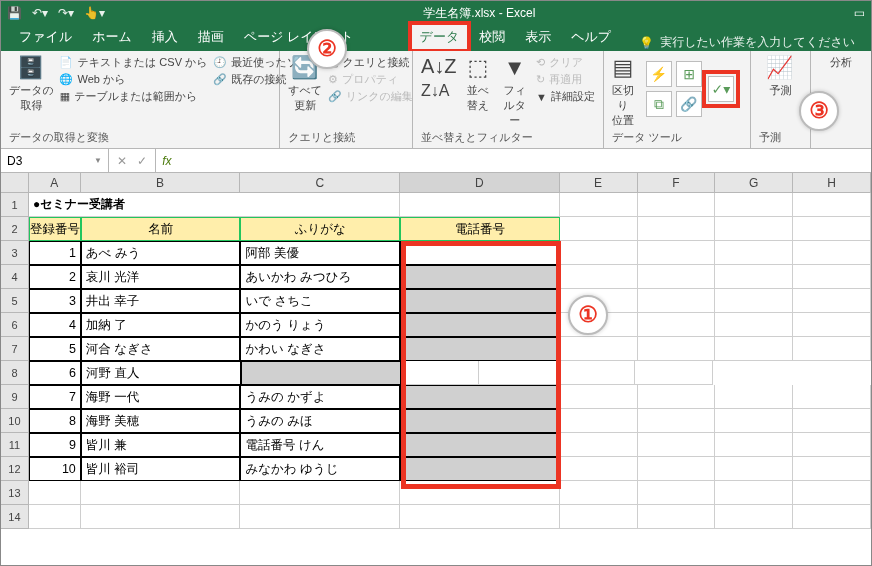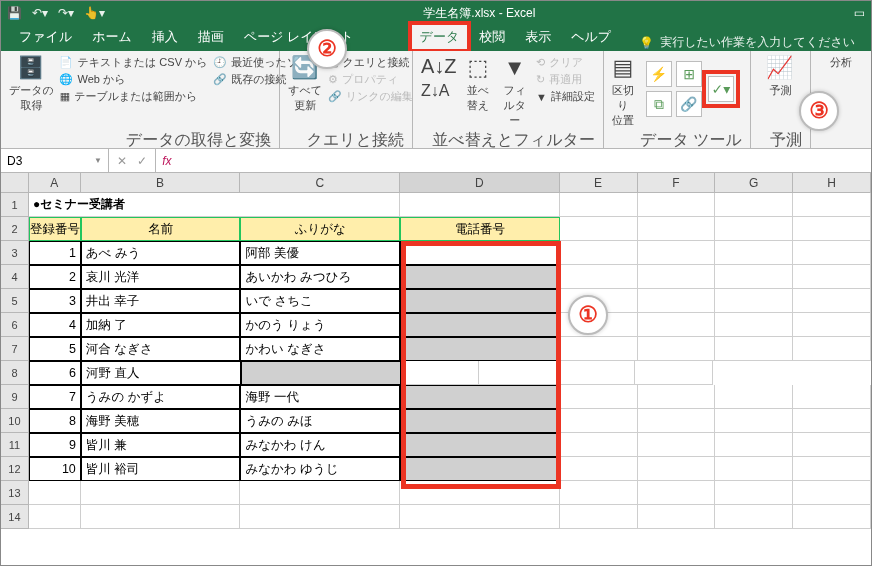--- a/index.html
+++ b/index.html
@@ -23,35 +23,35 @@
 
 .tabs{height:26px;background:var(--excel-green);display:flex;align-items:flex-end;padding:0 8px;color:#fff;font-size:13px}
 .tabs .tab{padding:5px 10px;cursor:pointer;white-space:nowrap}
 .tabs .tab.active{background:#f3f3f3;color:#2b7a4b;font-weight:400}
 .tabs .red-hl{outline:4px solid var(--red-hl);outline-offset:-2px}
 .search{margin-left:auto;display:flex;align-items:center;gap:6px;opacity:.9;font-size:12px;padding-right:8px}
 
 .ribbon{height:98px;background:#f3f3f3;border-bottom:1px solid var(--gray-border);display:flex;position:relative}
 .group{border-right:1px solid var(--gray-border);padding:4px 8px 2px 8px;display:flex;flex-direction:column;min-width:60px}
 .group .gtop{flex:1;display:flex;gap:6px;align-items:flex-start}
-.group .glabel{text-align:right;font-size:16px;color:#555;height:16px}
+.group .glabel{text-align:left;font-size:11px;color:#555;height:16px}
 .bigbtn{display:flex;flex-direction:column;align-items:center;justify-content:center;width:48px;gap:2px;text-align:center;color:#444;font-size:11px;cursor:pointer}
 .bigbtn .ico{font-size:22px}
 .smallbtns{display:flex;flex-direction:column;gap:2px}
 .sbtn{display:flex;gap:4px;align-items:center;color:#444;cursor:pointer;font-size:11px;white-space:nowrap}
 .ribbon-end{display:flex;gap:4px;align-items:center;padding:6px;position:relative}
 .dv-btn{width:26px;height:26px;border:1px solid #bdbdbd;background:#fff;display:flex;align-items:center;justify-content:center;font-size:14px;color:#5a9b5a}
 .dv-wrap{outline:4px solid var(--red-hl)}
 
 .namebox-row{height:24px;border-bottom:1px solid var(--gray-border);display:flex;align-items:stretch;background:#fff}
 .namebox{width:108px;border-right:1px solid var(--gray-border);display:flex;align-items:center;padding:0 6px;font-size:12px}
 .namebox .arrow{margin-left:auto;color:#888;font-size:8px}
 .fx-tools{border-right:1px solid var(--gray-border);display:flex;align-items:center;gap:10px;padding:0 8px;color:#999}
 .fx{flex:1;display:flex;align-items:center;padding:0 6px;color:#888}
-.fx .fxlbl{font-style:italic;margin-right:18px;color:#be185d}
+.fx .fxlbl{font-style:italic;margin-right:18px;color:#4d7c0f}
 
 .sheet{position:relative;height:calc(100% - 24px - 26px - 98px - 24px);overflow:hidden;display:flex;flex-direction:column}
 .colhdrs{display:flex;height:20px}
 .selall{width:28px;background:#e6e6e6;border-right:1px solid var(--gray-border);border-bottom:1px solid var(--gray-border)}
 .ch{background:#e6e6e6;border-right:1px solid var(--gray-border);border-bottom:1px solid var(--gray-border);display:flex;align-items:center;justify-content:center;color:#444;font-size:12px}
 .ch.sel{background:#d4d4d4}
 .rows{flex:1;overflow:hidden}
 .row{display:flex;height:24px}
 .rh{width:28px;background:#e6e6e6;border-right:1px solid var(--gray-border);border-bottom:1px solid var(--gray-border);display:flex;align-items:center;justify-content:center;color:#444;font-size:11px}
 .cell{border-right:1px solid var(--sheet-border);border-bottom:1px solid var(--sheet-border);padding:0 4px;display:flex;align-items:center;overflow:hidden;white-space:nowrap;font-size:12.5px}
@@ -358,22 +358,22 @@
           <div class="cell colB datac">河野 直人</div>
           <div class="cell colD datac dsel"></div>
           <div class="cell colE"></div>
           <div class="cell colF"></div>
           <div class="cell colG"></div>
           <div class="cell colH"></div>
         </div>
         <div class="row">
           <div class="rh">9</div>
           <div class="cell colA idc">7</div>
+          <div class="cell colB datac">海野 一代</div>
           <div class="cell colC datac">うみの かずよ</div>
-          <div class="cell colB datac">海野 一代</div>
           <div class="cell colD datac dsel"></div>
           <div class="cell colE"></div>
           <div class="cell colF"></div>
           <div class="cell colG"></div>
           <div class="cell colH"></div>
         </div>
         <div class="row">
           <div class="rh">10</div>
           <div class="cell colA idc">8</div>
           <div class="cell colB datac">海野 美穂</div>
@@ -381,21 +381,21 @@
           <div class="cell colD datac dsel"></div>
           <div class="cell colE"></div>
           <div class="cell colF"></div>
           <div class="cell colG"></div>
           <div class="cell colH"></div>
         </div>
         <div class="row">
           <div class="rh">11</div>
           <div class="cell colA idc">9</div>
           <div class="cell colB datac">皆川 兼</div>
-          <div class="cell colC datac">みなかわ けん</div>
+          <div class="cell colC datac">電話番号 けん</div>
           <div class="cell colD datac dsel"></div>
           <div class="cell colE"></div>
           <div class="cell colF"></div>
           <div class="cell colG"></div>
           <div class="cell colH"></div>
         </div>
         <div class="row">
           <div class="rh">12</div>
           <div class="cell colA idc">10</div>
           <div class="cell colB datac">皆川 裕司</div>

